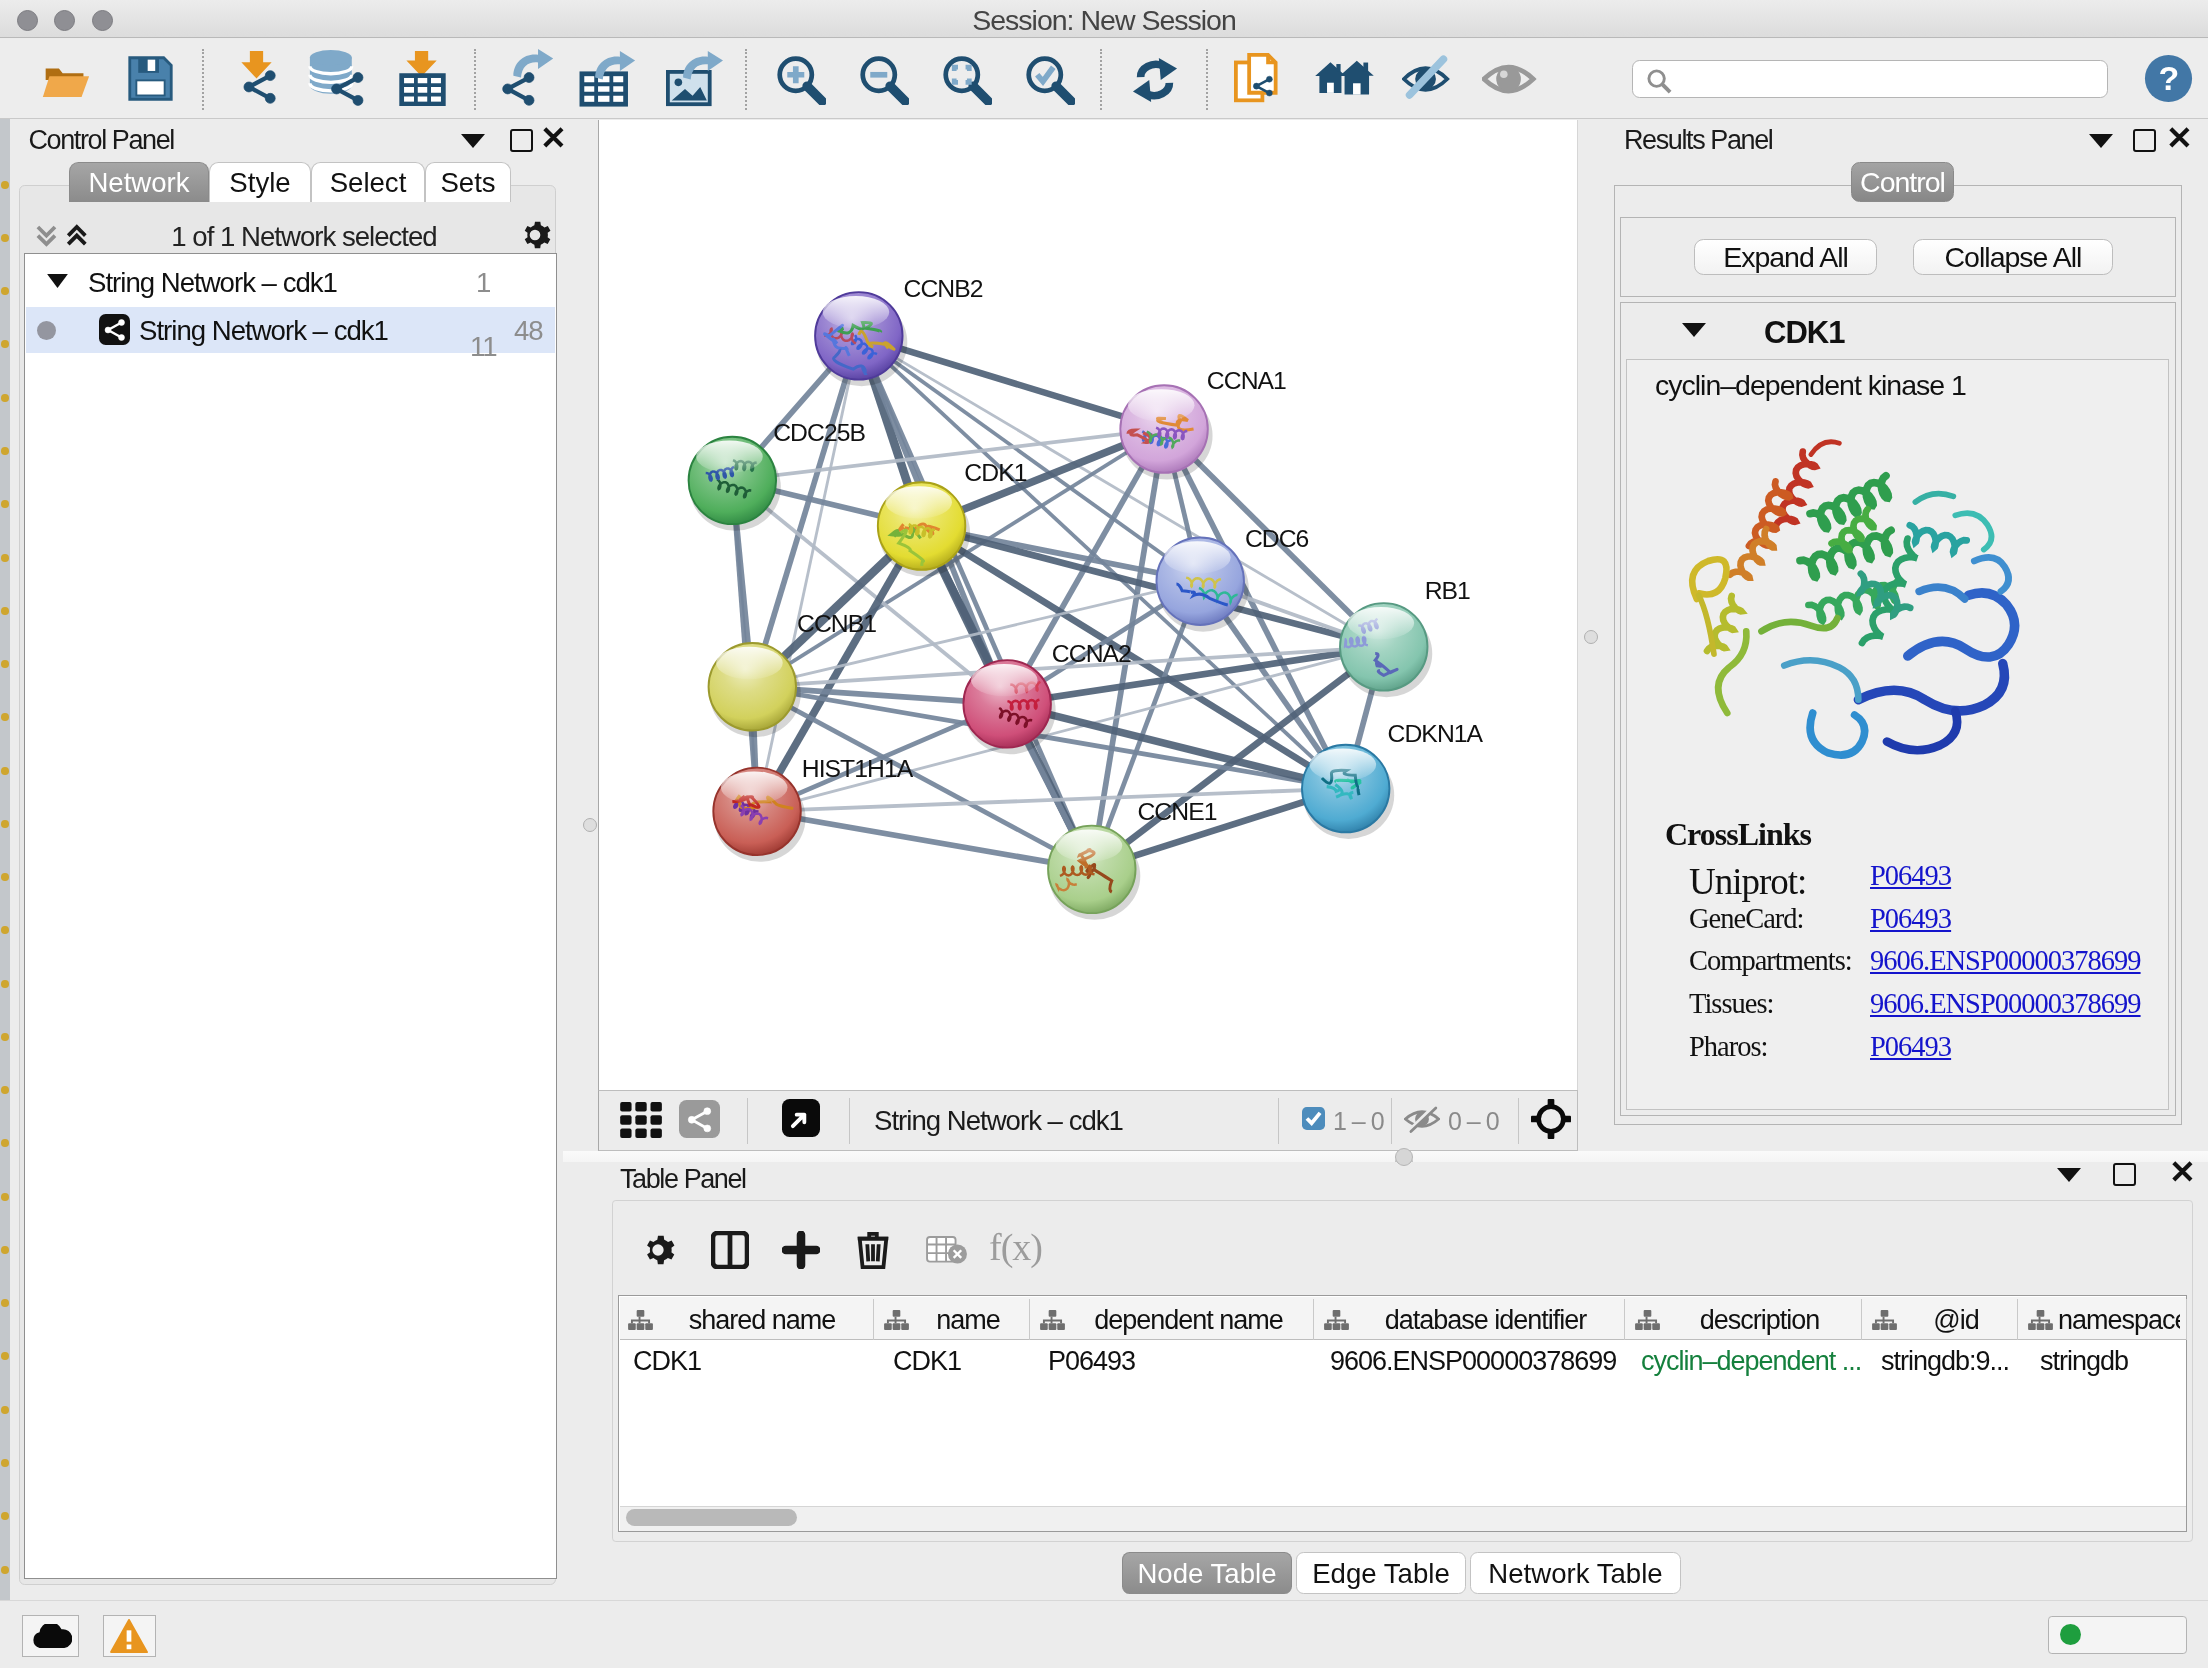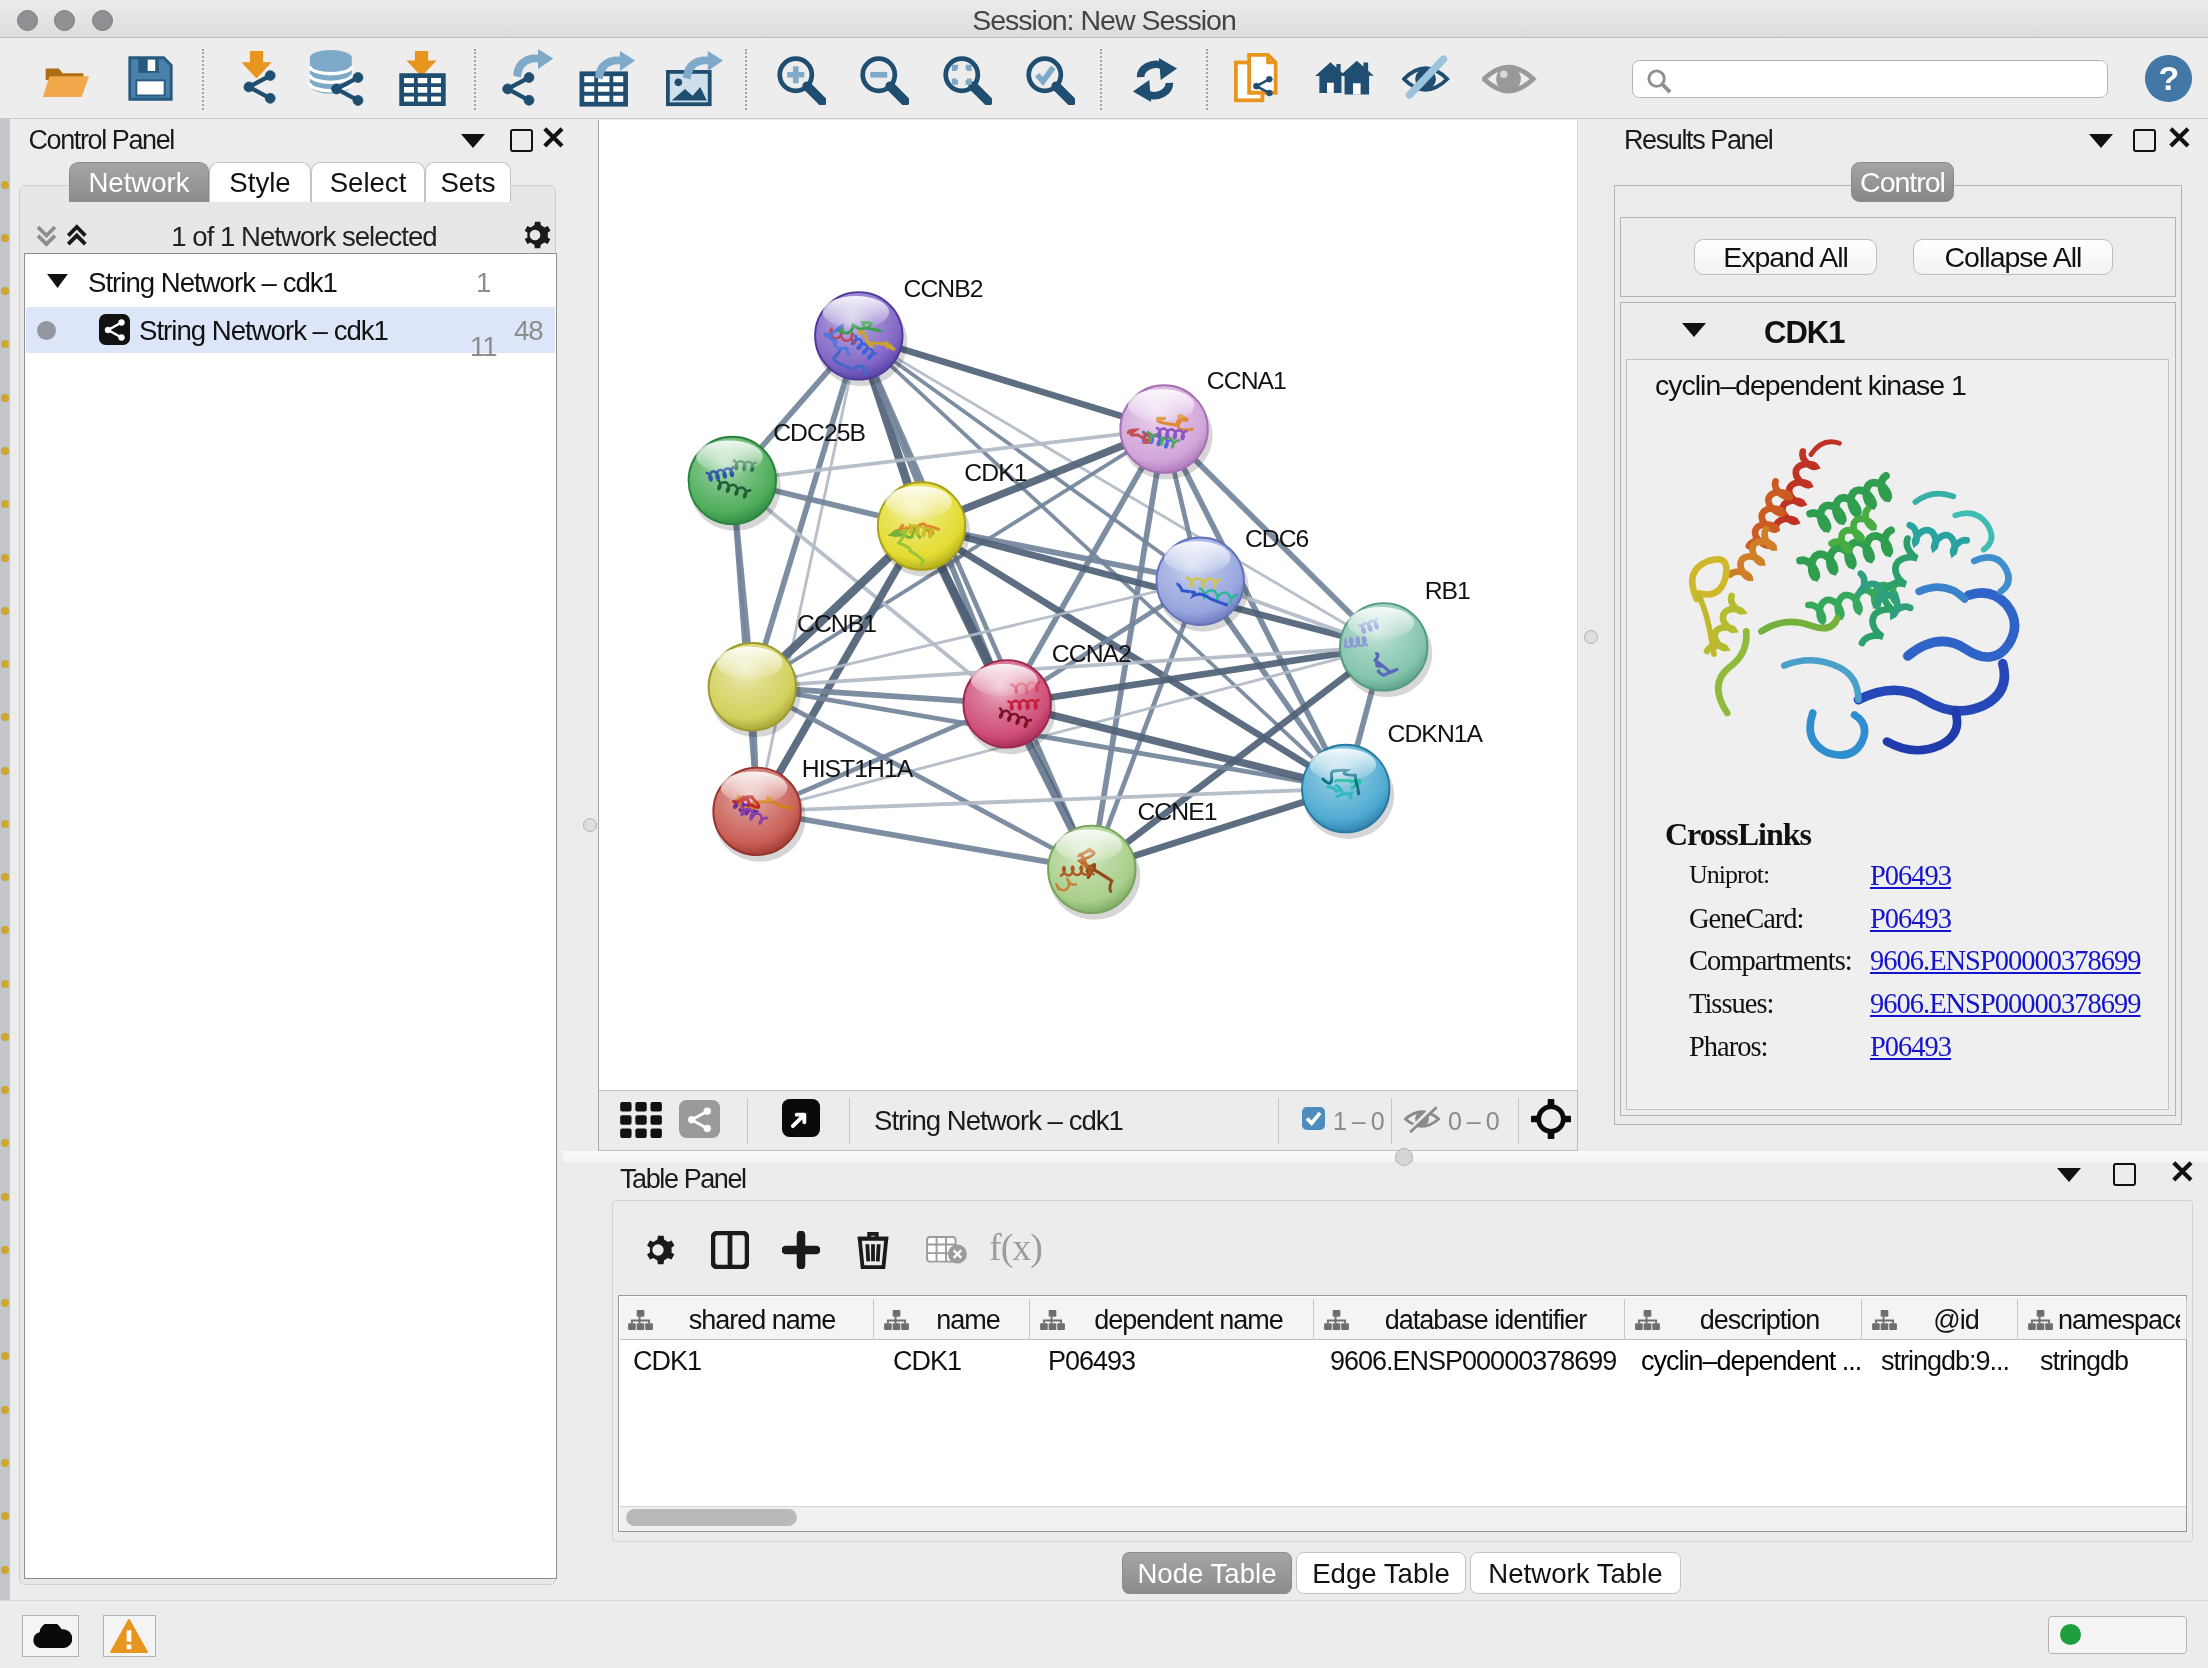--- a/index.html
+++ b/index.html
@@ -606,21 +606,21 @@
       <path d="M228 330 Q256 346 284 334 Q308 322 300 298" stroke="#1f3bad" stroke-width="9"></path>
       <path d="M120 250 Q150 238 178 252 Q198 262 198 286" stroke="#4aa0c8" stroke-width="7"></path>
       <path d="M169.8 121.5 L172.4 119.9 L175.7 119.5 L179.3 120.1 L182.8 121.6 L185.6 123.6 L187.7 125.7 L188.6 127.5 L188.5 128.5 L187.5 128.6 L185.8 127.5 L183.8 125.4 L181.9 122.4 L180.6 118.9 L180.2 115.3 L180.8 112.0 L182.5 109.5 L185.1 107.9 L188.4 107.5 L192.0 108.1 L195.4 109.6 L198.3 111.6 L200.3 113.7 L201.3 115.5 L201.2 116.5 L200.1 116.6 L198.4 115.5 L196.4 113.4 L194.6 110.4 L193.3 106.9 L192.8 103.3 L193.4 100.0 L195.1 97.5 L197.8 95.9 L201.1 95.5 L204.7 96.1 L208.1 97.6 L211.0 99.6 L213.0 101.7 L214.0 103.5 L213.9 104.5 L212.8 104.6 L211.1 103.5 L209.1 101.4 L207.2 98.4 L205.9 94.9 L205.5 91.3 L206.1 88.0 L207.8 85.5" stroke="#47ad42" stroke-width="7"></path>
       <path d="M200.6 153.4 L202.7 155.6 L203.9 158.6 L204.3 162.0 L204.0 165.5 L203.0 168.6 L201.8 170.9 L200.8 172.3 L200.1 172.6 L200.2 171.9 L201.1 170.4 L202.8 168.5 L205.4 166.5 L208.5 164.9 L211.8 164.1 L215.1 164.2 L217.9 165.4 L220.0 167.6 L221.3 170.6 L221.7 174.0 L221.3 177.5 L220.3 180.6 L219.2 182.9 L218.1 184.3 L217.4 184.6 L217.5 183.9 L218.4 182.4 L220.2 180.5 L222.7 178.5 L225.8 176.9 L229.2 176.1 L232.4 176.2 L235.2 177.4 L237.3 179.6 L238.6 182.6 L239.0 186.0 L238.6 189.5 L237.7 192.6 L236.5 194.9 L235.4 196.3 L234.8 196.6 L234.8 195.9 L235.7 194.4 L237.5 192.5 L240.0 190.5 L243.2 188.9 L246.5 188.1 L249.7 188.2 L252.6 189.4" stroke="#2f9e81" stroke-width="7"></path>
       <path d="M96 214 Q120 198 148 208 Q170 216 176 200" stroke="#74b13a" stroke-width="7"></path>
       <path d="M258 78 Q276 64 298 72" stroke="#36b0a4" stroke-width="6"></path>
       <path d="M320 140 Q342 130 352 146 Q362 162 348 172" stroke="#3f8fd0" stroke-width="7"></path>
     </g>
   </svg>
 <div class="abs serif" style="left:1665px;top:816px;font-size:32px;font-weight:bold;color:#111">CrossLinks</div>
-<div class="abs serif" style="left:1689px;top:860px;font-size:26px;color:#111">Uniprot:</div>
+<div class="abs serif" style="left:1689px;top:860px;font-size:37px;color:#111">Uniprot:</div>
 <div class="abs serif link" style="left:1870px;top:860px;font-size:28.5px">P06493</div>
 <div class="abs serif" style="left:1689px;top:903px;font-size:28.5px;color:#111">GeneCard:</div>
 <div class="abs serif link" style="left:1870px;top:903px;font-size:28.5px">P06493</div>
 <div class="abs serif" style="left:1689px;top:945px;font-size:28.5px;color:#111">Compartments:</div>
 <div class="abs serif link" style="left:1870px;top:945px;font-size:28.5px">9606.ENSP00000378699</div>
 <div class="abs serif" style="left:1689px;top:988px;font-size:28.5px;color:#111">Tissues:</div>
 <div class="abs serif link" style="left:1870px;top:988px;font-size:28.5px">9606.ENSP00000378699</div>
 <div class="abs serif" style="left:1689px;top:1031px;font-size:28.5px;color:#111">Pharos:</div>
 <div class="abs serif link" style="left:1870px;top:1031px;font-size:28.5px">P06493</div>
 <div class="abs" style="left:1584px;top:630px;width:14.3px;height:14.3px;border-radius:50%;background:#dedede;border:1px solid #b0b0b0"></div>
@@ -729,21 +729,21 @@
 <rect x="9" y="14" width="8" height="7" rx="1"></rect>
         <rect x="18" y="14" width="8" height="7" rx="1"></rect>
 <path d="M12 7 L12 11 M4 14 L4 11 L22 11 L22 14 M12 11 L12 14" stroke="#6e6e6e" stroke-width="2" fill="none"></path>
       </g>
     </svg></div>
 <div class="abs" style="left:2058px;top:1305px;width:122px;text-align:center;font-size:27px;color:#111;white-space:nowrap;overflow:hidden">namespace</div>
 <div class="abs" style="left:633px;top:1346px;font-size:27px;color:#111;white-space:nowrap">CDK1</div>
 <div class="abs" style="left:893px;top:1346px;font-size:27px;color:#111;white-space:nowrap">CDK1</div>
 <div class="abs" style="left:1048px;top:1346px;font-size:27px;color:#111;white-space:nowrap">P06493</div>
 <div class="abs" style="left:1330px;top:1346px;font-size:27px;color:#111;white-space:nowrap">9606.ENSP00000378699</div>
-<div class="abs" style="left:1641px;top:1346px;font-size:27px;color:#000000;white-space:nowrap">cyclin–dependent ...</div>
+<div class="abs" style="left:1641px;top:1346px;font-size:27px;color:#15803d;white-space:nowrap">cyclin–dependent ...</div>
 <div class="abs" style="left:1881px;top:1346px;font-size:27px;color:#111;white-space:nowrap">stringdb:9...</div>
 <div class="abs" style="left:2040px;top:1346px;font-size:27px;color:#111;white-space:nowrap">stringdb</div>
 <div class="abs" style="left:620px;top:1506px;width:1566px;height:25px;background:#f0f0f0;border-top:1px solid #d5d5d5"></div>
 <div class="abs" style="left:626px;top:1509px;width:171px;height:17px;border-radius:8.6px;background:#b9b9b9"></div>
 <div class="abs tab sel" style="left:1122px;top:1552px;width:170px;height:42px;line-height:42px;border-radius:7.6px;z-index:2">Node Table</div>
 <div class="abs tab" style="left:1296px;top:1552px;width:170px;height:42px;line-height:42px;border-radius:7.6px;z-index:2;border:1px solid #c3c3c3">Edge Table</div>
 <div class="abs tab" style="left:1470px;top:1552px;width:211px;height:42px;line-height:42px;border-radius:7.6px;z-index:2;border:1px solid #c3c3c3">Network Table</div>
 
 <div class="abs statusbar"></div>
 <div class="sbtn abs" style="left:22px;top:1615px;width:57px;height:42px"></div>

